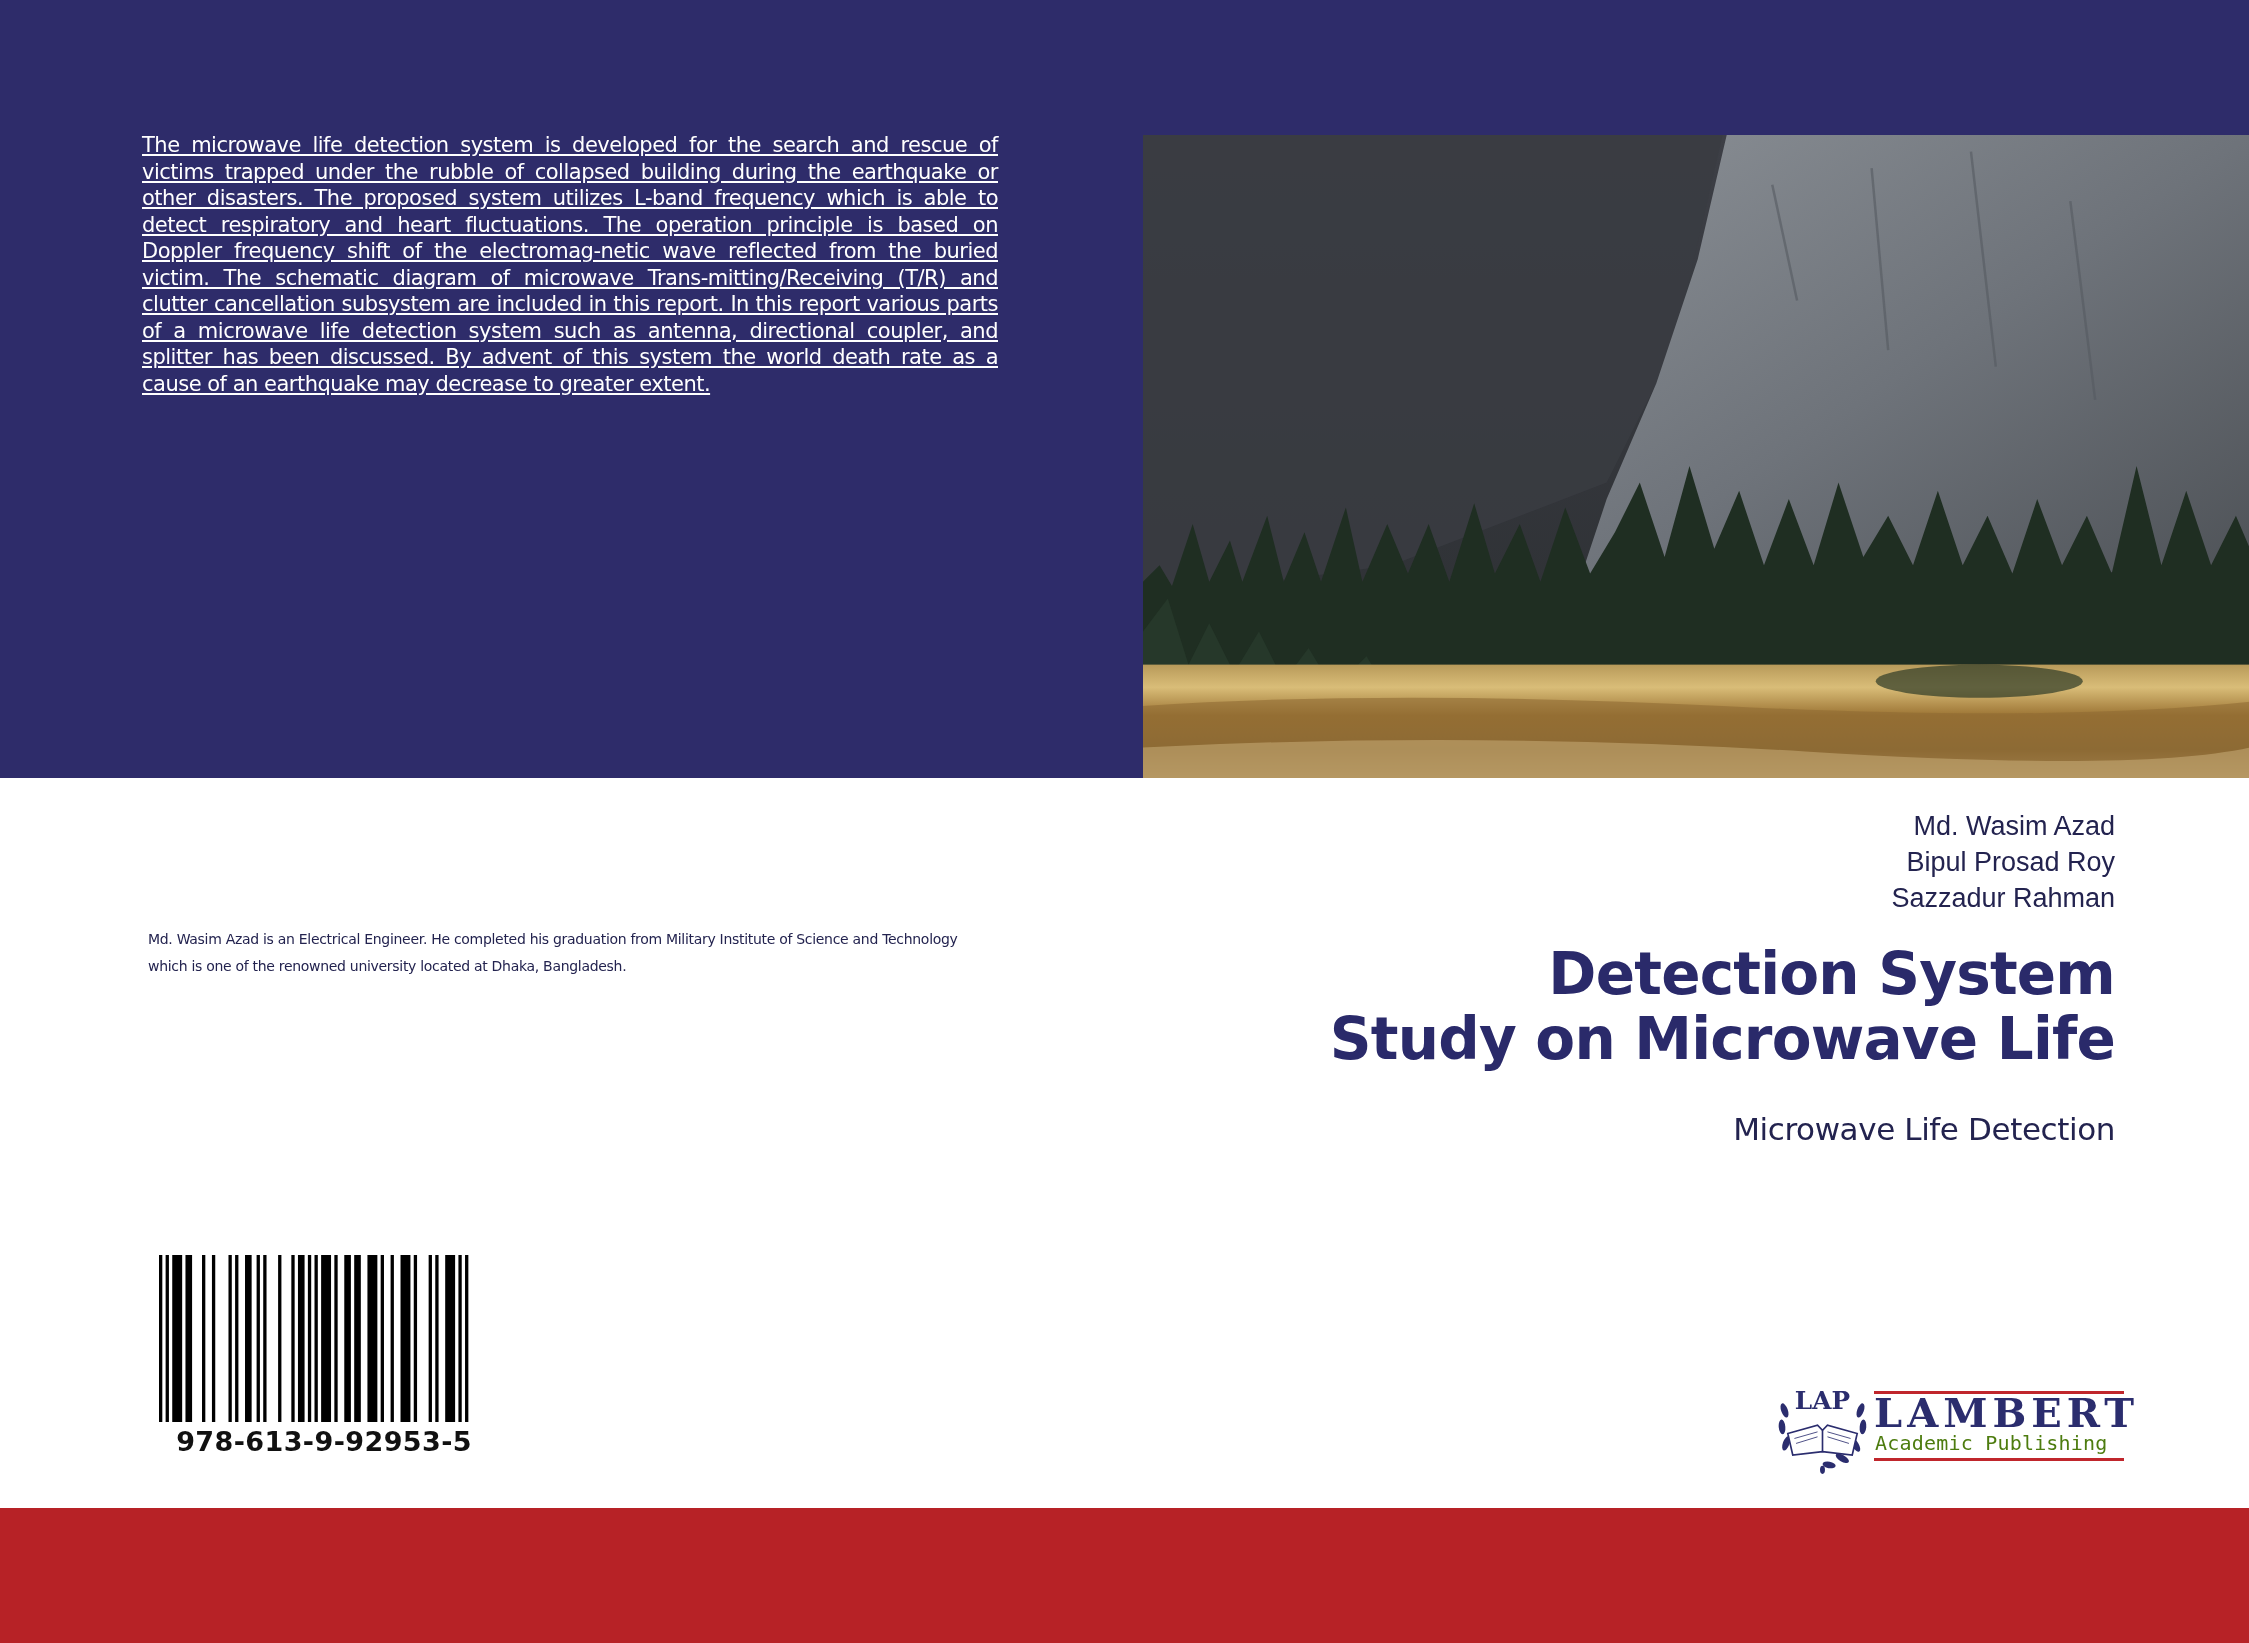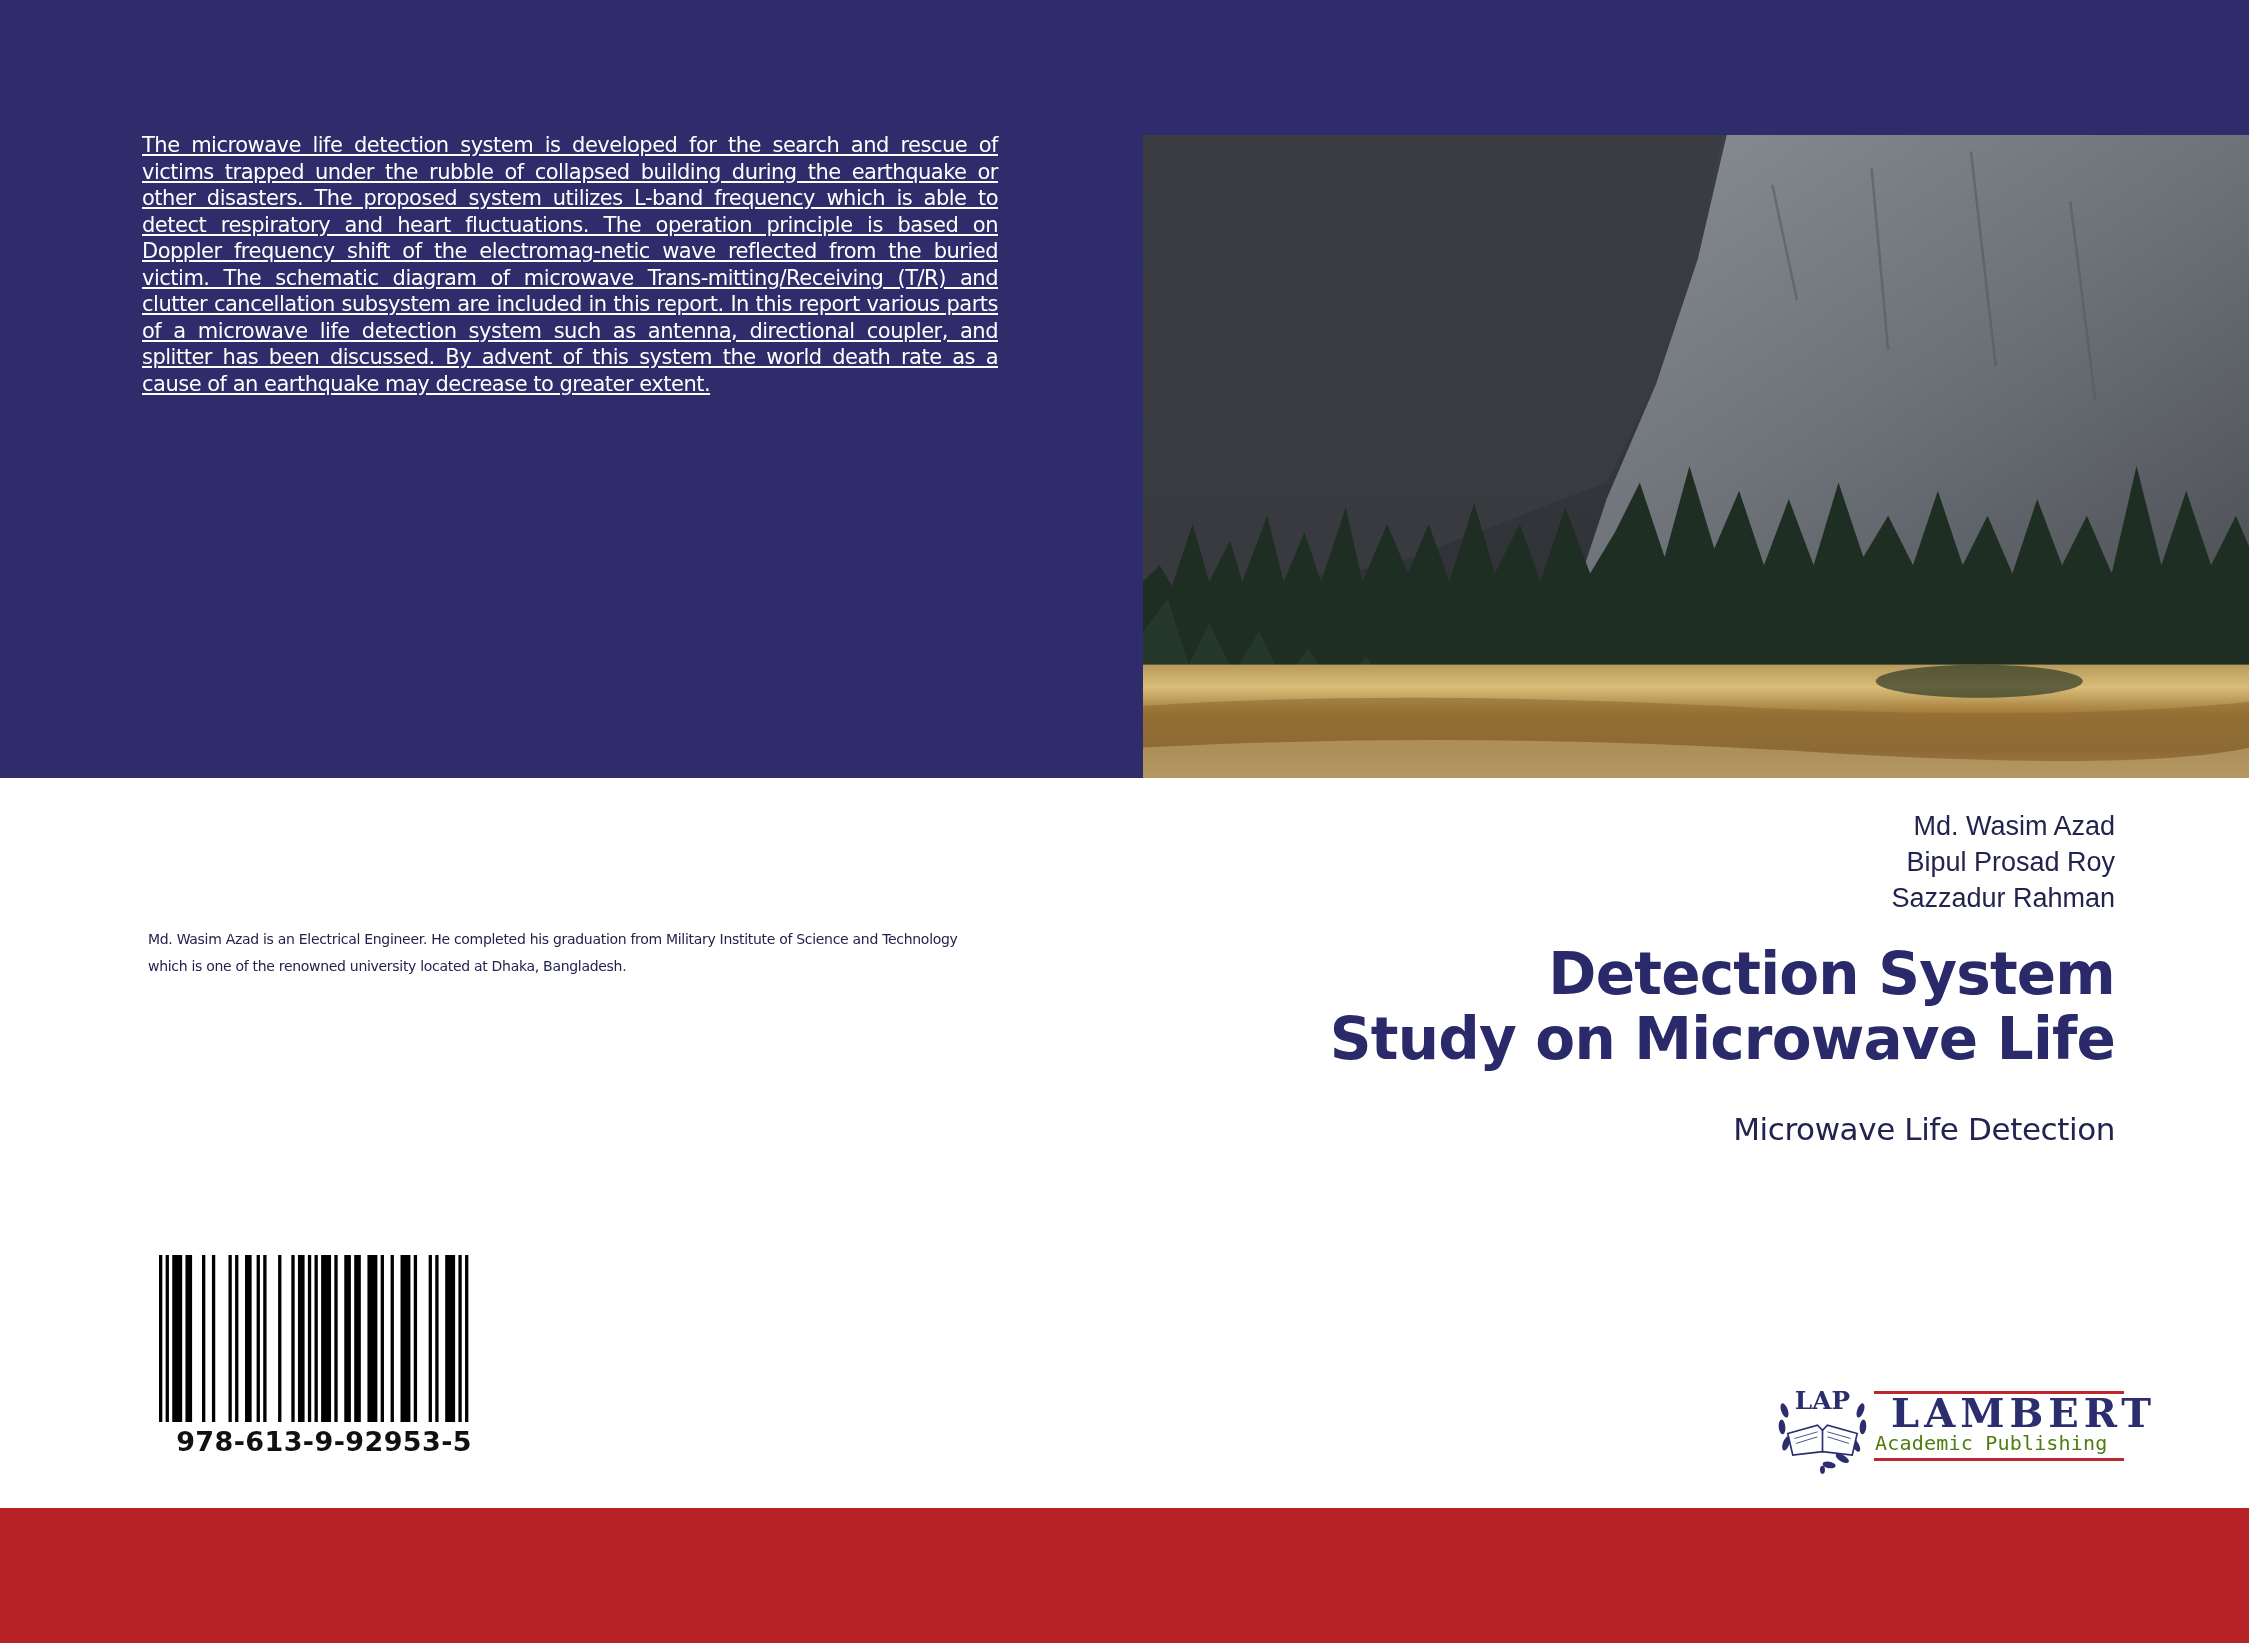--- a/index.html
+++ b/index.html
@@ -62,21 +62,20 @@
     .logo-rule {
       position: absolute; left: 98px; width: 250px; height: 3.3px; background: #c0262c;
     }
     .logo-rule.top { top: 11.6px; }
     .logo-rule.bottom { top: 79px; }
     .logo-name {
       position: absolute; left: 98px; top: 13.2px; width: 250px;
       font-family: "DejaVu Serif", "Liberation Serif", serif; font-weight: bold;
       font-size: 40px; line-height: 41px; color: #2b2d6e; letter-spacing: 5px;
       white-space: nowrap;
-      margin-left: 17px;
     }
     .logo-sub {
       position: absolute; left: 99px; top: 53px; width: 250px;
       font-family: "DejaVu Sans Mono", "Liberation Mono", monospace;
       font-size: 20px; line-height: 23px; color: #4d7c0f; white-space: nowrap;
       letter-spacing: 0.2px;
     }
     .bottom-band {
       position: absolute; left: 0; top: 1508px; width: 2250px; height: 136px;
       background: #b72226;

